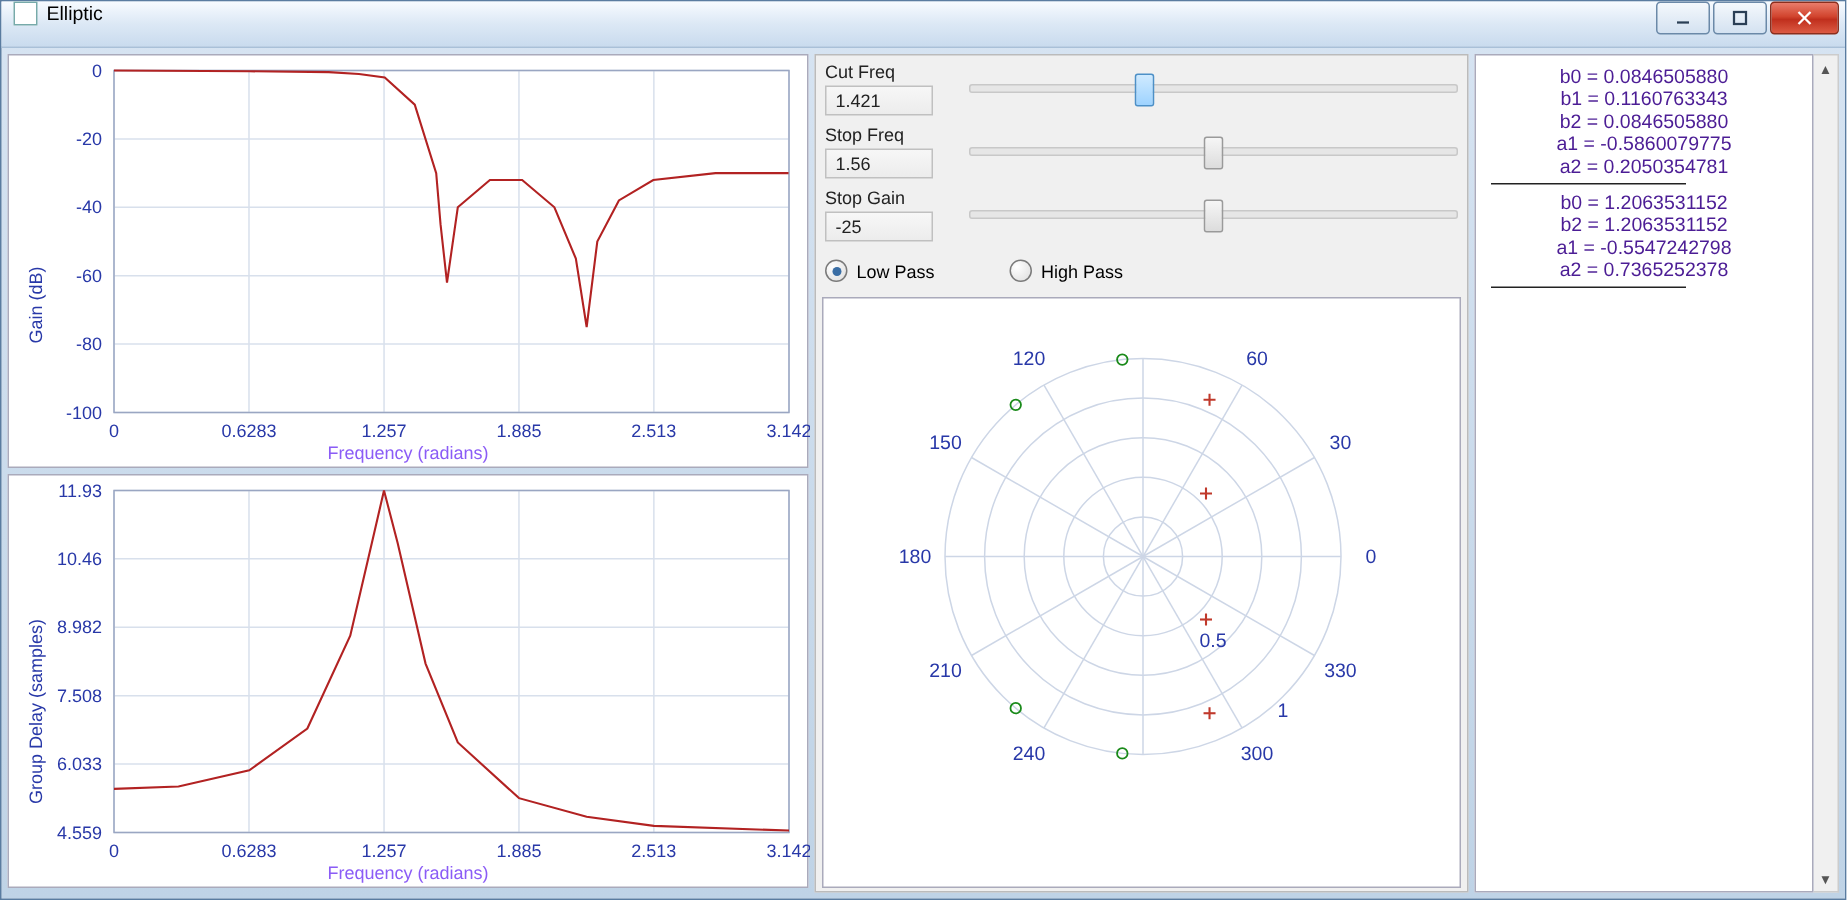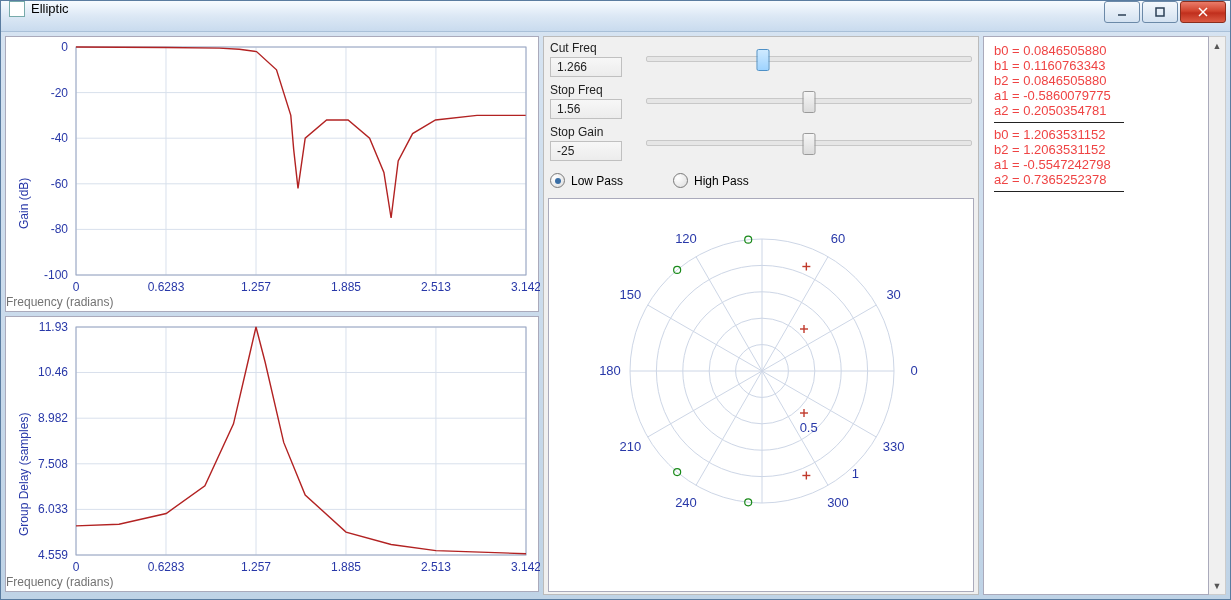--- a/index.html
+++ b/index.html
@@ -191,22 +191,23 @@
     flex: 1;
     display: flex;
   }
   .coef-panel {
     flex: 1;
     background: #fff;
     border: 1px solid #aab;
     padding: 6px 10px;
     font-family: Tahoma, sans-serif;
     font-size: 13px;
-    color: #ef4444;
+    color: #4c1d95;
     position: relative;
+    text-align: center;
   }
   .coef-panel .hr {
     border: 0;
     border-top: 1px solid #222;
     margin: 4px 0;
     width: 130px;
   }
   .scrollbar {
     width: 17px;
     background: #f0f0f0;
@@ -232,22 +233,23 @@
     transform: translateY(-50%) rotate(-90deg);
     transform-origin: left center;
     font-size: 12px;
     color: #2838a8;
     white-space: nowrap;
   }
   .axis-label-x {
     position:absolute;
     bottom:2px;
     left:0; right:0;
-    font-size: 12px;
-    color: #737373;
+    text-align:center;
+    font-size: 12px;
+    color: #8b5cf6;
   }
   .tick-text { fill:#2838a8; font-size:12px; }
   .polar-text { fill:#2838a8; font-size:13px; }
 </style>
 </head>
 <body>
 
 <div class="window">
 
   <div class="titlebar">
@@ -345,21 +347,21 @@
 
     </div>
 
     <div class="col-mid">
 
       <div class="controls">
 
         <div class="ctrl-row">
           <div class="ctrl-left">
             <div class="ctrl-label">Cut Freq</div>
-            <div class="ctrl-value">1.266</div>
+            <div class="ctrl-value">1.421</div>
           </div>
           <div class="slider-track">
             <div class="slider-rail"></div>
             <div class="slider-thumb blue" id="thumb-cut" style="left: 36%;"></div>
           </div>
         </div>
 
         <div class="ctrl-row">
           <div class="ctrl-left">
             <div class="ctrl-label">Stop Freq</div>

